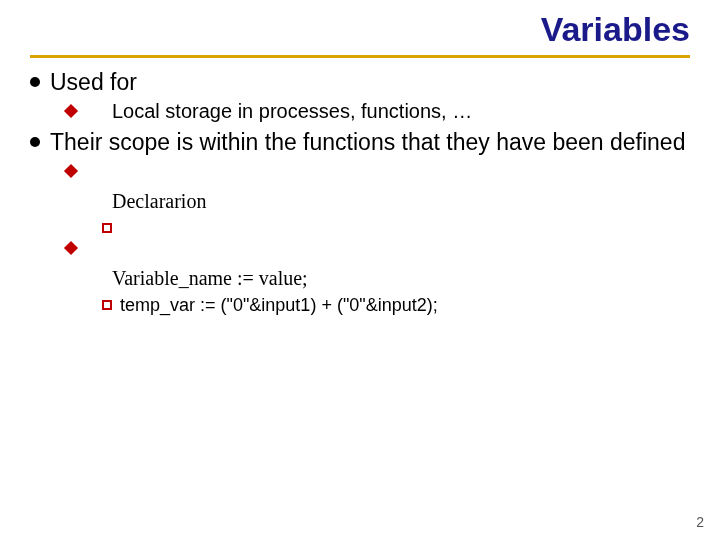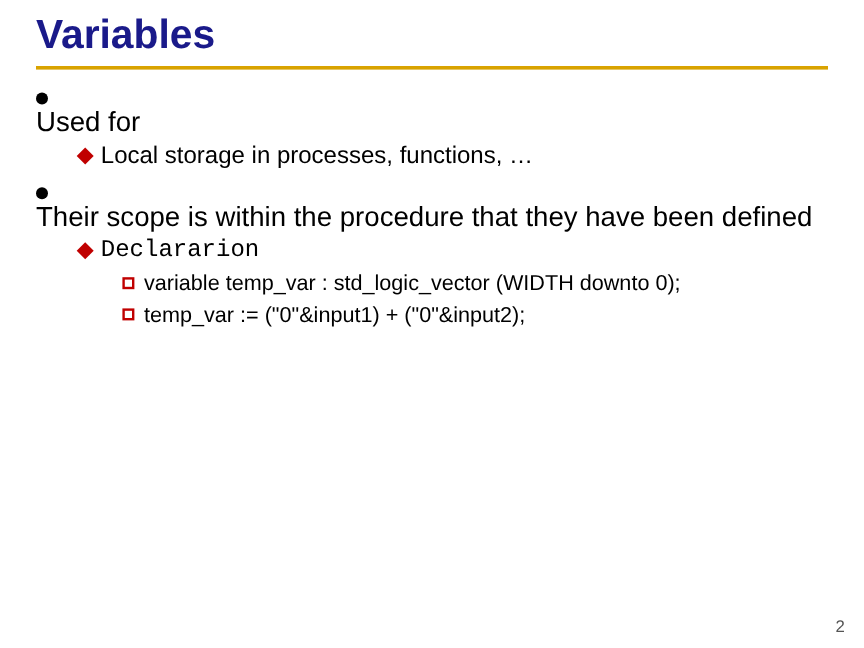--- a/index.html
+++ b/index.html
@@ -5,57 +5,57 @@
   * { margin: 0; padding: 0; box-sizing: border-box; }
   body {
     width: 720px;
     height: 540px;
     background: #fff;
     font-family: Arial, Helvetica, sans-serif;
     position: relative;
     padding: 10px 30px 0 30px;
   }
   .title {
-    text-align: left;
+    text-align: right;
     font-size: 34px;
     font-weight: bold;
     color: #1a1a8a;
     margin-bottom: 6px;
   }
   .hr {
     border: none;
     border-top: 3px solid #d9a300;
     margin-bottom: 10px;
   }
   .lvl1 {
     font-size: 23px;
     color: #000;
     margin: 4px 0 2px 0;
     display: flex;
     align-items: flex-start;
-    flex-direction: column;
   }
   .lvl1 .text { line-height: 28px; }
   .lvl2 {
     font-size: 20px;
     color: #000;
     margin: 2px 0 2px 36px;
     display: flex;
     align-items: flex-start;
+    gap: 28px;
   }
   .lvl2 .text { line-height: 26px; }
   .lvl3 {
     font-size: 18px;
     color: #000;
     margin: 2px 0 2px 72px;
     display: flex;
     align-items: flex-start;
   }
   .lvl3 .text { line-height: 24px; }
-  .mono { font-family: Liberation Mono, monospace; }
+  .mono { font-family: Liberation Serif, serif; margin-top: 30px; }
   .pagenum {
     position: absolute;
     bottom: 10px;
     right: 16px;
     font-size: 14px;
     color: #555;
   }
   .diamond {
     display: inline-block;
     width: 10px;
@@ -97,29 +97,32 @@
     <div class="lvl1">
       <span class="disc"></span>
       <span class="text">Used for</span>
     </div>
     <div class="lvl2">
       <span class="diamond"></span>
       <span class="text">Local storage in processes, functions, …</span>
     </div>
     <div class="lvl1">
       <span class="disc"></span>
-      <span class="text"> Their scope is within the procedure that they have been defined</span>
+      <span class="text"> Their scope is within the functions that they have been defined</span>
     </div>
     <div class="lvl2">
       <span class="diamond"></span>
       <span class="text mono">Declararion</span>
     </div>
     <div class="lvl3">
       <span class="square"></span>
-      <span class="text">variable temp_var : std_logic_vector (WIDTH downto 0);</span>
+    </div>
+    <div class="lvl2">
+      <span class="diamond"></span>
+      <span class="text mono">Variable_name := value;</span>
     </div>
     <div class="lvl3">
       <span class="square"></span>
       <span class="text"> temp_var := ("0"&amp;input1) + ("0"&amp;input2);</span>
     </div>
   </div>
 
 <div class="pagenum">2</div>
 
 </body></html>

